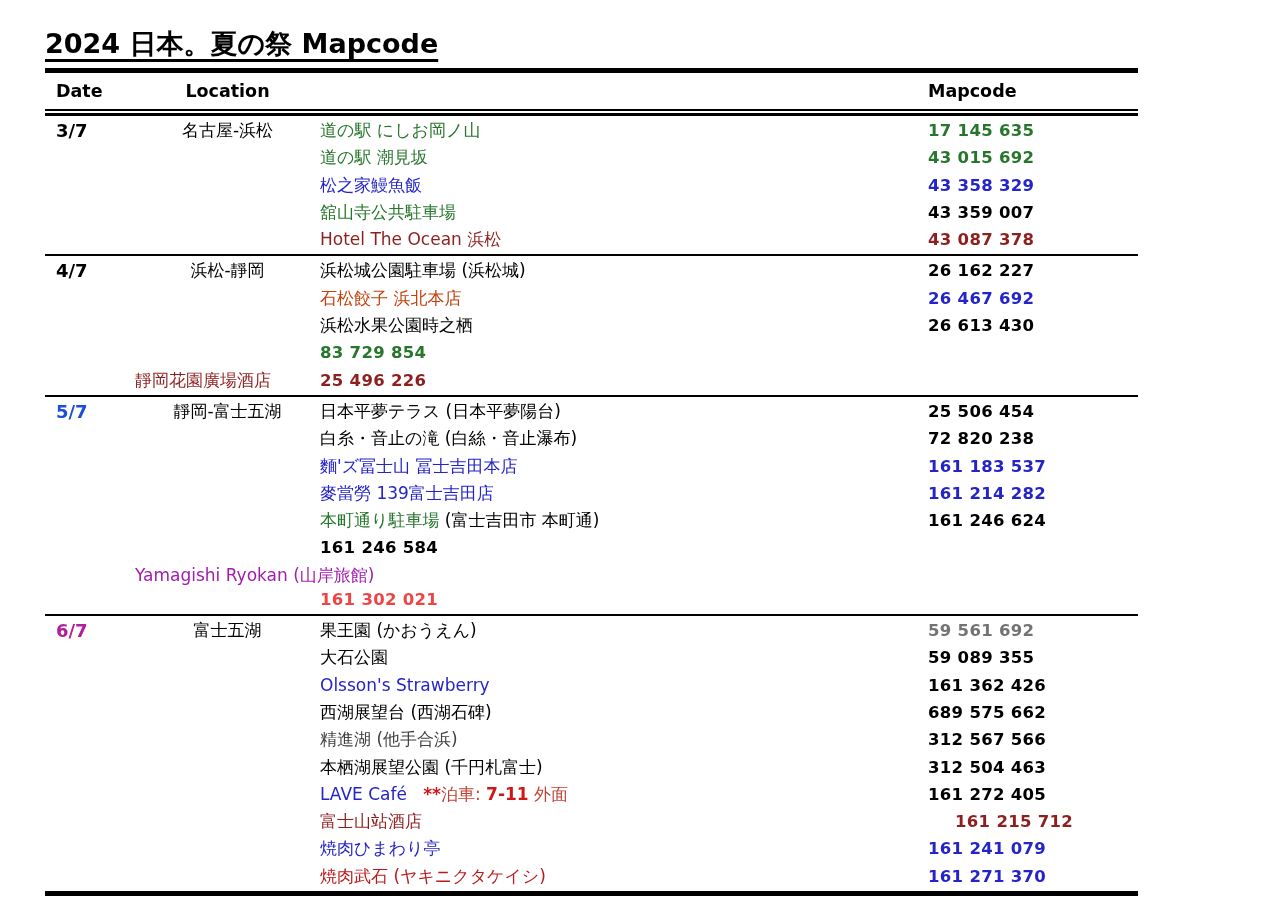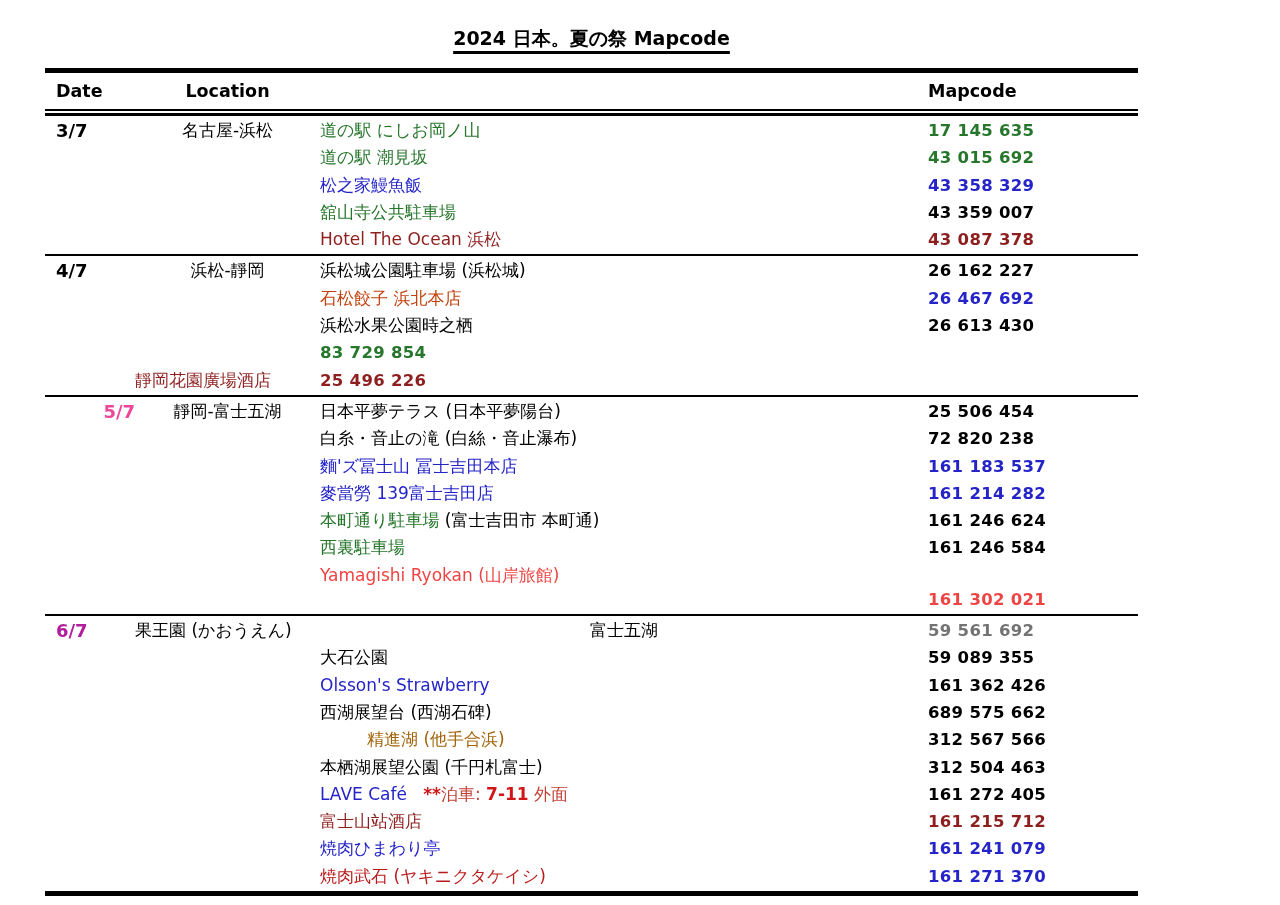--- a/index.html
+++ b/index.html
@@ -5,24 +5,23 @@
   html, body {
     margin: 0; padding: 0;
     width: 1280px; height: 905px;
     background: #ffffff;
     font-family: "DejaVu Sans", "Liberation Sans", sans-serif;
     overflow: hidden;
   }
   .page { position: relative; width: 1280px; height: 905px; }
 
   .title {
-    margin: 26px 0 16px 45px;
+    margin: 26px 0 6px 45px;
     width: 1093px;
-    text-align: center;
-    font-size: 19px;
+    font-size: 27px;
     font-weight: bold;
     color: #000;
     text-decoration: underline;
     text-decoration-thickness: 2.5px;
     text-underline-offset: 6px;
   }
 
   .table { margin-left: 45px; width: 1093px; }
 
   .rule { width: 100%; }
@@ -118,21 +117,21 @@
           <div class="cell map" style="color: rgb(0, 0, 0);">26 613 430</div>
           <div class="cell date"></div>
           <div class="cell loc"></div>
           <div class="cell map" style="color: rgb(38, 118, 43);">83 729 854</div>
           <div class="cell date"></div>
           <div class="cell loc"></div>
           <div class="cell venue"><span class="seg" style="color: rgb(142, 31, 31);">靜岡花園廣場酒店</span></div>
           <div class="cell map" style="color: rgb(142, 31, 31);">25 496 226</div>
         </div>
         <div class="section">
-          <div class="cell date" style="color: #ec4899; text-align: right;">5/7</div>
+          <div class="cell date" style="color: #1d4ed8;">5/7</div>
           <div class="cell loc">靜岡-富士五湖</div>
           <div class="cell venue"><span class="seg" style="color: rgb(0, 0, 0);">日本平夢テラス (日本平夢陽台)</span></div>
           <div class="cell map" style="color: rgb(0, 0, 0);">25 506 454</div>
           <div class="cell date"></div>
           <div class="cell loc"></div>
           <div class="cell venue"><span class="seg" style="color: rgb(0, 0, 0);">白糸・音止の滝 (白絲・音止瀑布)</span></div>
           <div class="cell map" style="color: rgb(0, 0, 0);">72 820 238</div>
           <div class="cell date"></div>
           <div class="cell loc"></div>
           <div class="cell venue"><span class="seg" style="color: rgb(36, 36, 200);">麵'ズ冨士山 冨士吉田本店</span></div>
@@ -140,60 +139,59 @@
           <div class="cell date"></div>
           <div class="cell loc"></div>
           <div class="cell venue"><span class="seg" style="color: rgb(36, 36, 200);">麥當勞 139富士吉田店</span></div>
           <div class="cell map" style="color: rgb(36, 36, 200);">161 214 282</div>
           <div class="cell date"></div>
           <div class="cell loc"></div>
           <div class="cell venue"><span class="seg" style="color: rgb(38, 118, 43);">本町通り駐車場 </span><span class="seg" style="color: rgb(0, 0, 0);">(富士吉田市 本町通)</span></div>
           <div class="cell map" style="color: rgb(0, 0, 0);">161 246 624</div>
           <div class="cell date"></div>
           <div class="cell loc"></div>
-          <div class="cell venue"><span class="seg" style="color: rgb(38, 118, 43);">西裏駐車場</span></div>
           <div class="cell map" style="color: rgb(0, 0, 0);">161 246 584</div>
           <div class="cell date"></div>
           <div class="cell loc"></div>
-          <div class="cell venue"><span class="seg" style="color: #ef4444;">Yamagishi Ryokan (山岸旅館)</span></div>
+          <div class="cell venue"><span class="seg" style="color: #a21caf;">Yamagishi Ryokan (山岸旅館)</span></div>
           <div class="cell map" style="color: #ef4444; margin-top: 24px;">161 302 021</div>
         </div>
         <div class="section">
           <div class="cell date" style="color: rgb(178, 29, 155);">6/7</div>
+          <div class="cell loc">富士五湖</div>
           <div class="cell venue"><span class="seg" style="color: rgb(0, 0, 0);">果王園 (かおうえん)</span></div>
-          <div class="cell loc">富士五湖</div>
           <div class="cell map" style="color: #737373;">59 561 692</div>
           <div class="cell date"></div>
           <div class="cell loc"></div>
           <div class="cell venue"><span class="seg" style="color: rgb(0, 0, 0);">大石公園</span></div>
           <div class="cell map" style="color: rgb(0, 0, 0);">59 089 355</div>
           <div class="cell date"></div>
           <div class="cell loc"></div>
           <div class="cell venue"><span class="seg" style="color: rgb(36, 36, 200);">Olsson's Strawberry</span></div>
           <div class="cell map" style="color: rgb(0, 0, 0);">161 362 426</div>
           <div class="cell date"></div>
           <div class="cell loc"></div>
           <div class="cell venue"><span class="seg" style="color: rgb(0, 0, 0);">西湖展望台 (西湖石碑)</span></div>
           <div class="cell map" style="color: rgb(0, 0, 0);">689 575 662</div>
           <div class="cell date"></div>
           <div class="cell loc"></div>
-          <div class="cell venue"><span class="seg" style="color: #a16207; margin-left: 47px;">精進湖 (他手合浜)</span></div>
+          <div class="cell venue"><span class="seg" style="color: #404040;">精進湖 (他手合浜)</span></div>
           <div class="cell map" style="color: rgb(0, 0, 0);">312 567 566</div>
           <div class="cell date"></div>
           <div class="cell loc"></div>
           <div class="cell venue"><span class="seg" style="color: rgb(0, 0, 0);">本栖湖展望公園 (千円札富士)</span></div>
           <div class="cell map" style="color: rgb(0, 0, 0);">312 504 463</div>
           <div class="cell date"></div>
           <div class="cell loc"></div>
           <div class="cell venue"><span class="seg" style="color: rgb(36, 36, 200);">LAVE Café   </span><span class="seg b" style="color: rgb(208, 22, 22);">**</span><span class="seg" style="color: rgb(194, 64, 52);">泊車: </span><span class="seg b" style="color: rgb(208, 22, 22);">7-11</span><span class="seg" style="color: rgb(194, 64, 52);"> 外面</span></div>
           <div class="cell map" style="color: rgb(0, 0, 0);">161 272 405</div>
           <div class="cell date"></div>
           <div class="cell loc"></div>
           <div class="cell venue"><span class="seg" style="color: rgb(142, 31, 31);">富士山站酒店</span></div>
-          <div class="cell map" style="color: rgb(142, 31, 31);">161 215 712</div>
+          <div class="cell map" style="color: rgb(142, 31, 31); margin-left: 27px;">161 215 712</div>
           <div class="cell date"></div>
           <div class="cell loc"></div>
           <div class="cell venue"><span class="seg" style="color: rgb(36, 36, 200);">焼肉ひまわり亭</span></div>
           <div class="cell map" style="color: rgb(36, 36, 200);">161 241 079</div>
           <div class="cell date"></div>
           <div class="cell loc"></div>
           <div class="cell venue"><span class="seg" style="color: #b91c1c;">焼肉武石 (ヤキニクタケイシ)</span></div>
           <div class="cell map" style="color: rgb(36, 36, 200);">161 271 370</div>
         </div>
       </div>

